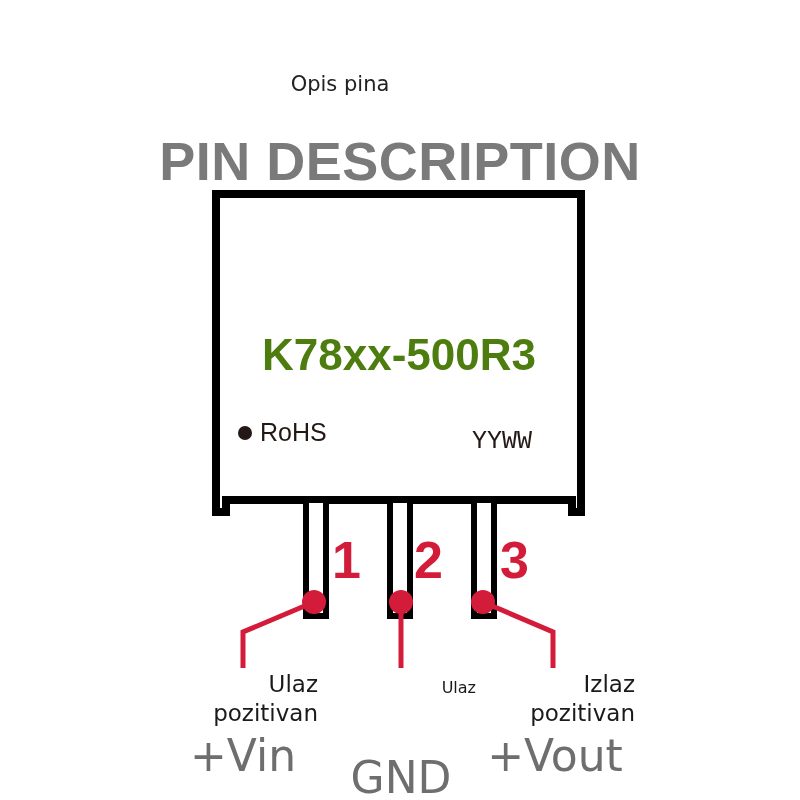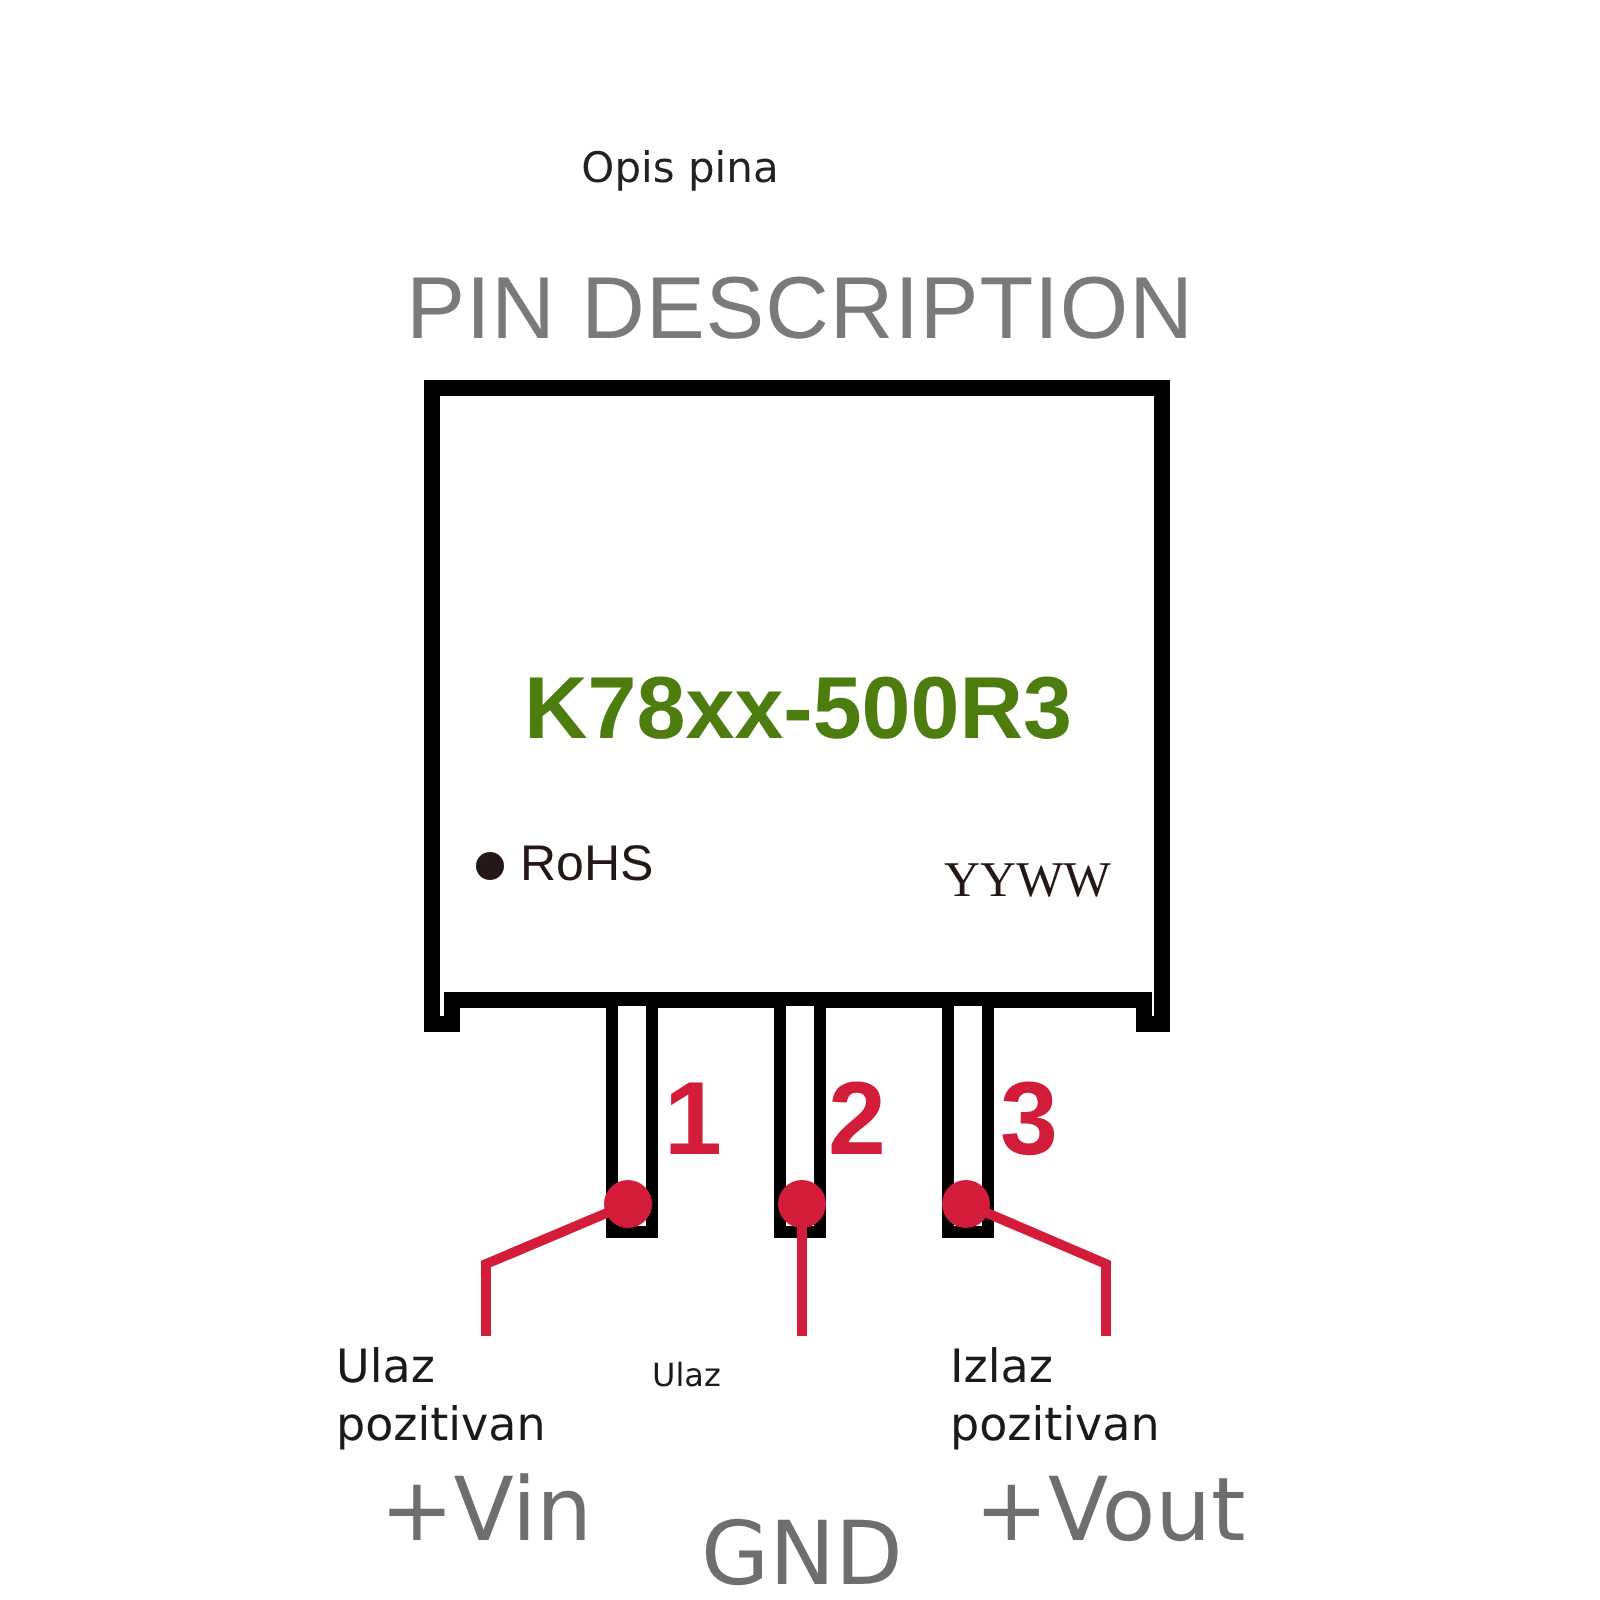--- a/index.html
+++ b/index.html
@@ -1,26 +1,26 @@
 <!DOCTYPE html>
 <html><head>
   <meta charset="utf-8">
   <style>
     html, body { margin: 0; padding: 0; background: #ffffff; }
     body { width: 800px; height: 800px; position: relative; overflow: hidden; font-family: "DejaVu Sans", sans-serif; }
     .abs { position: absolute; }
     .subtitle { left: 0; width: 680px; top: 72px; text-align: center; font-family: "DejaVu Sans", sans-serif; font-size: 21px; color: #222222; }
-    .title { left: 0; width: 800px; top: 130px; text-align: center; font-family: "Liberation Sans", sans-serif; font-size: 44px; color: #7a7a7a; letter-spacing: 0.5px; }
+    .title { left: 0; width: 800px; top: 130px; text-align: center; font-family: "Liberation Sans", sans-serif; font-size: 54px; color: #7a7a7a; letter-spacing: 0.5px; font-weight: bold; }
     svg.diagram { position: absolute; left: 0; top: 0; }
     .part { left: 212px; width: 374px; top: 330px; text-align: center; font-family: "Liberation Sans", sans-serif; font-weight: bold; font-size: 44px; color: #4d7c0f; }
     .rohs { left: 238px; top: 418px; font-family: "Liberation Sans", sans-serif; font-size: 25px; color: #231815; display: flex; align-items: center; }
     .rohs .dot { width: 14px; height: 14px; border-radius: 50%; background: #231815; margin-right: 8px; }
-    .yyww { left: 472px; top: 427px; font-family: Liberation Serif, serif; font-size: 25px; color: #231815; }
+    .yyww { left: 472px; top: 427px; font-family: Liberation Mono, monospace; font-size: 25px; color: #231815; }
     .pinnum { top: 530px; font-family: "Liberation Sans", sans-serif; font-weight: bold; font-size: 52px; color: #d31c3a; }
-    .lbl { text-align: left; color: #1a1a1a; font-family: "DejaVu Sans", sans-serif; }
+    .lbl { text-align: right; color: #1a1a1a; font-family: "DejaVu Sans", sans-serif; }
     .lbl.big { font-size: 23px; line-height: 29px; }
     .lbl.small { font-size: 16px; line-height: 24px; }
     .sym { text-align: center; font-family: "DejaVu Sans", sans-serif; font-size: 44px; color: #6e6e6e; }
   </style>
 </head>
 <body>
 
 <div class="abs subtitle">Opis pina</div>
 <div class="abs title">PIN DESCRIPTION</div>
 

